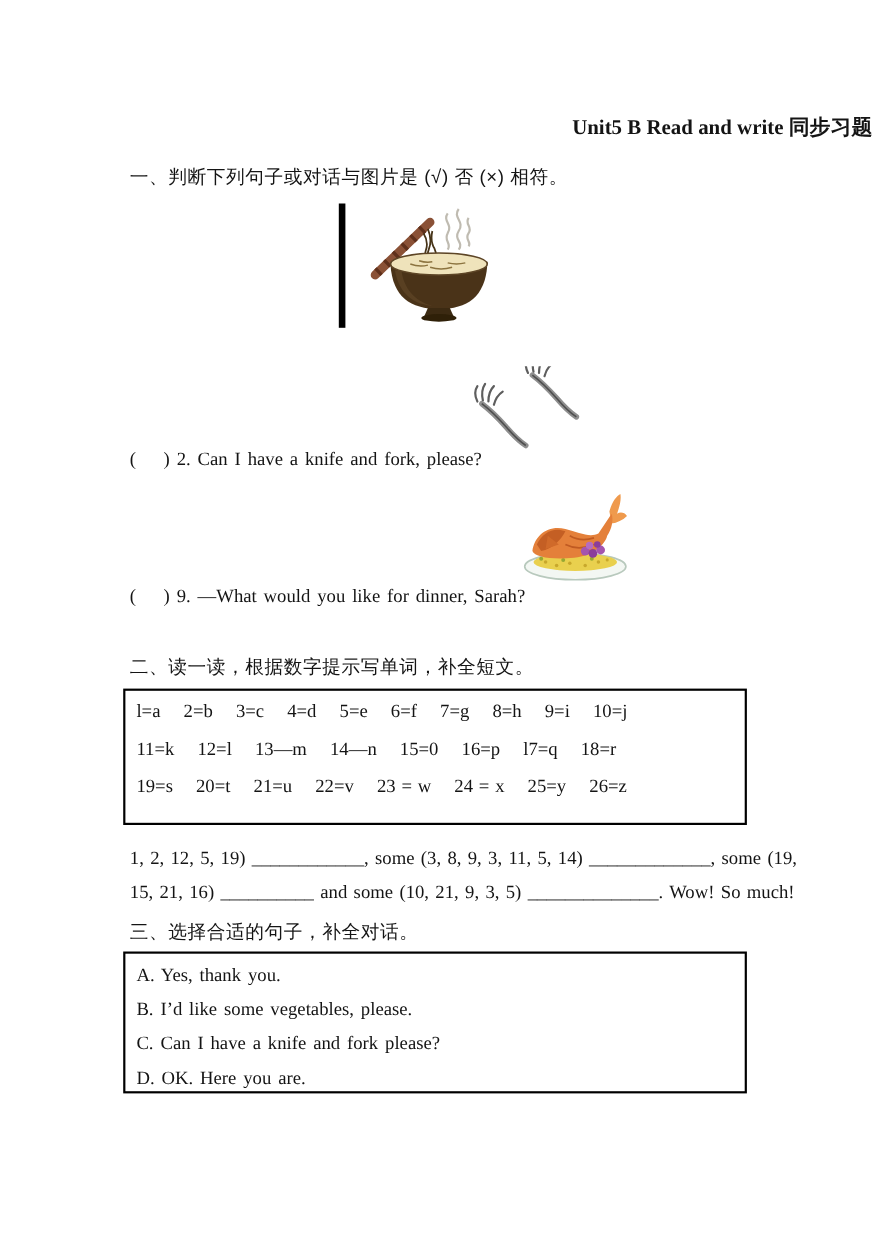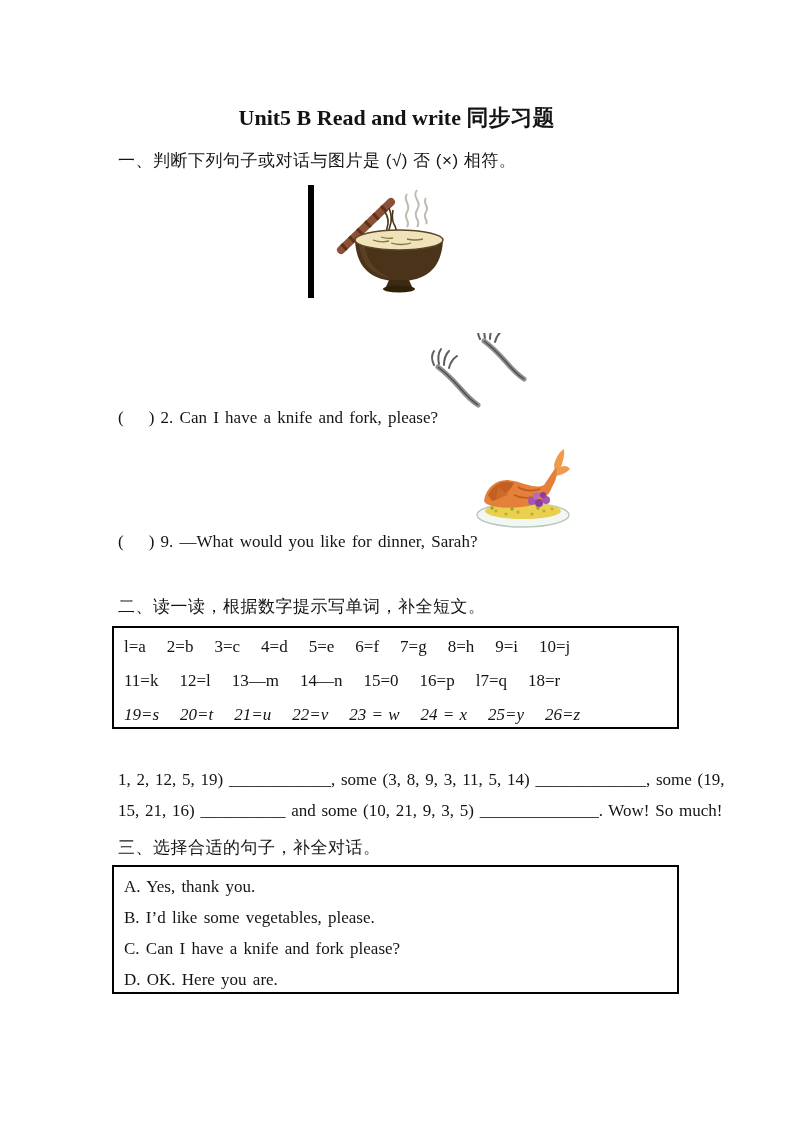--- a/index.html
+++ b/index.html
@@ -8,22 +8,22 @@
     width:793px;height:1122px;
     margin:0 auto;
     background:#ffffff;
     font-family:"Liberation Serif", serif;
     color:#141414;
     overflow:hidden;
   }
   .abs{position:absolute;}
   .doc-title{
     left:0;top:103px;width:100%;
-    text-align:center;
-    font-size:22px;font-weight:bold;
+    text-align:right;
+    font-size:19px;font-weight:bold;
     font-family:"Liberation Serif", serif;
   }
   .cn-heading{
     font-family:"Liberation Sans", sans-serif;
     font-size:17px;
     letter-spacing:0.5px;
     white-space:pre;
   }
   .en-line{
     font-size:17px;
@@ -145,24 +145,24 @@
         <circle cx="62" cy="53" r="3.4" fill="#b46cc0"></circle>
         <circle cx="69" cy="52" r="3" fill="#8b3d9b"></circle>
       </g>
     </svg>
   </div>
 
   <div class="abs en-line" style="left:118px;top:532px;">(    ) 9. —What would you like for dinner, Sarah?</div>
 
   <div class="abs cn-heading" style="left:118px;top:595px;">二、读一读，根据数字提示写单词，补全短文。</div>
 
-  <div class="abs rule-box" style="left:112px;top:626px;width:567px;height:103px;">
+  <div class="abs rule-box" style="left:112px;top:626px;width:567px;height:124px;">
     <div class="abs code-row" style="left:10px;top:9px;">l=a    2=b    3=c    4=d    5=e    6=f    7=g    8=h    9=i    10=j</div>
     <div class="abs code-row" style="left:10px;top:43px;">11=k    12=l    13—m    14—n    15=0    16=p    l7=q    18=r</div>
-    <div class="abs code-row" style="left:10px;top:77px;font-style:italic;">19=s    20=t    21=u    22=v    23 = w    24 = x    25=y    26=z</div>
+    <div class="abs code-row" style="left:10px;top:77px;">19=s    20=t    21=u    22=v    23 = w    24 = x    25=y    26=z</div>
   </div>
 
   <div class="abs para-line" style="left:118px;top:770px;">1, 2, 12, 5, 19) ____________, some (3, 8, 9, 3, 11, 5, 14) _____________, some (19,</div>
   <div class="abs para-line" style="left:118px;top:801px;">15, 21, 16) __________ and some (10, 21, 9, 3, 5) ______________. Wow! So much!</div>
 
   <div class="abs cn-heading" style="left:118px;top:836px;">三、选择合适的句子，补全对话。</div>
 
   <div class="abs rule-box" style="left:112px;top:865px;width:567px;height:129px;">
     <div class="abs en-line" style="left:10px;top:10px;">A. Yes, thank you.</div>
     <div class="abs en-line" style="left:10px;top:41px;">B. I’d like some vegetables, please.</div>

